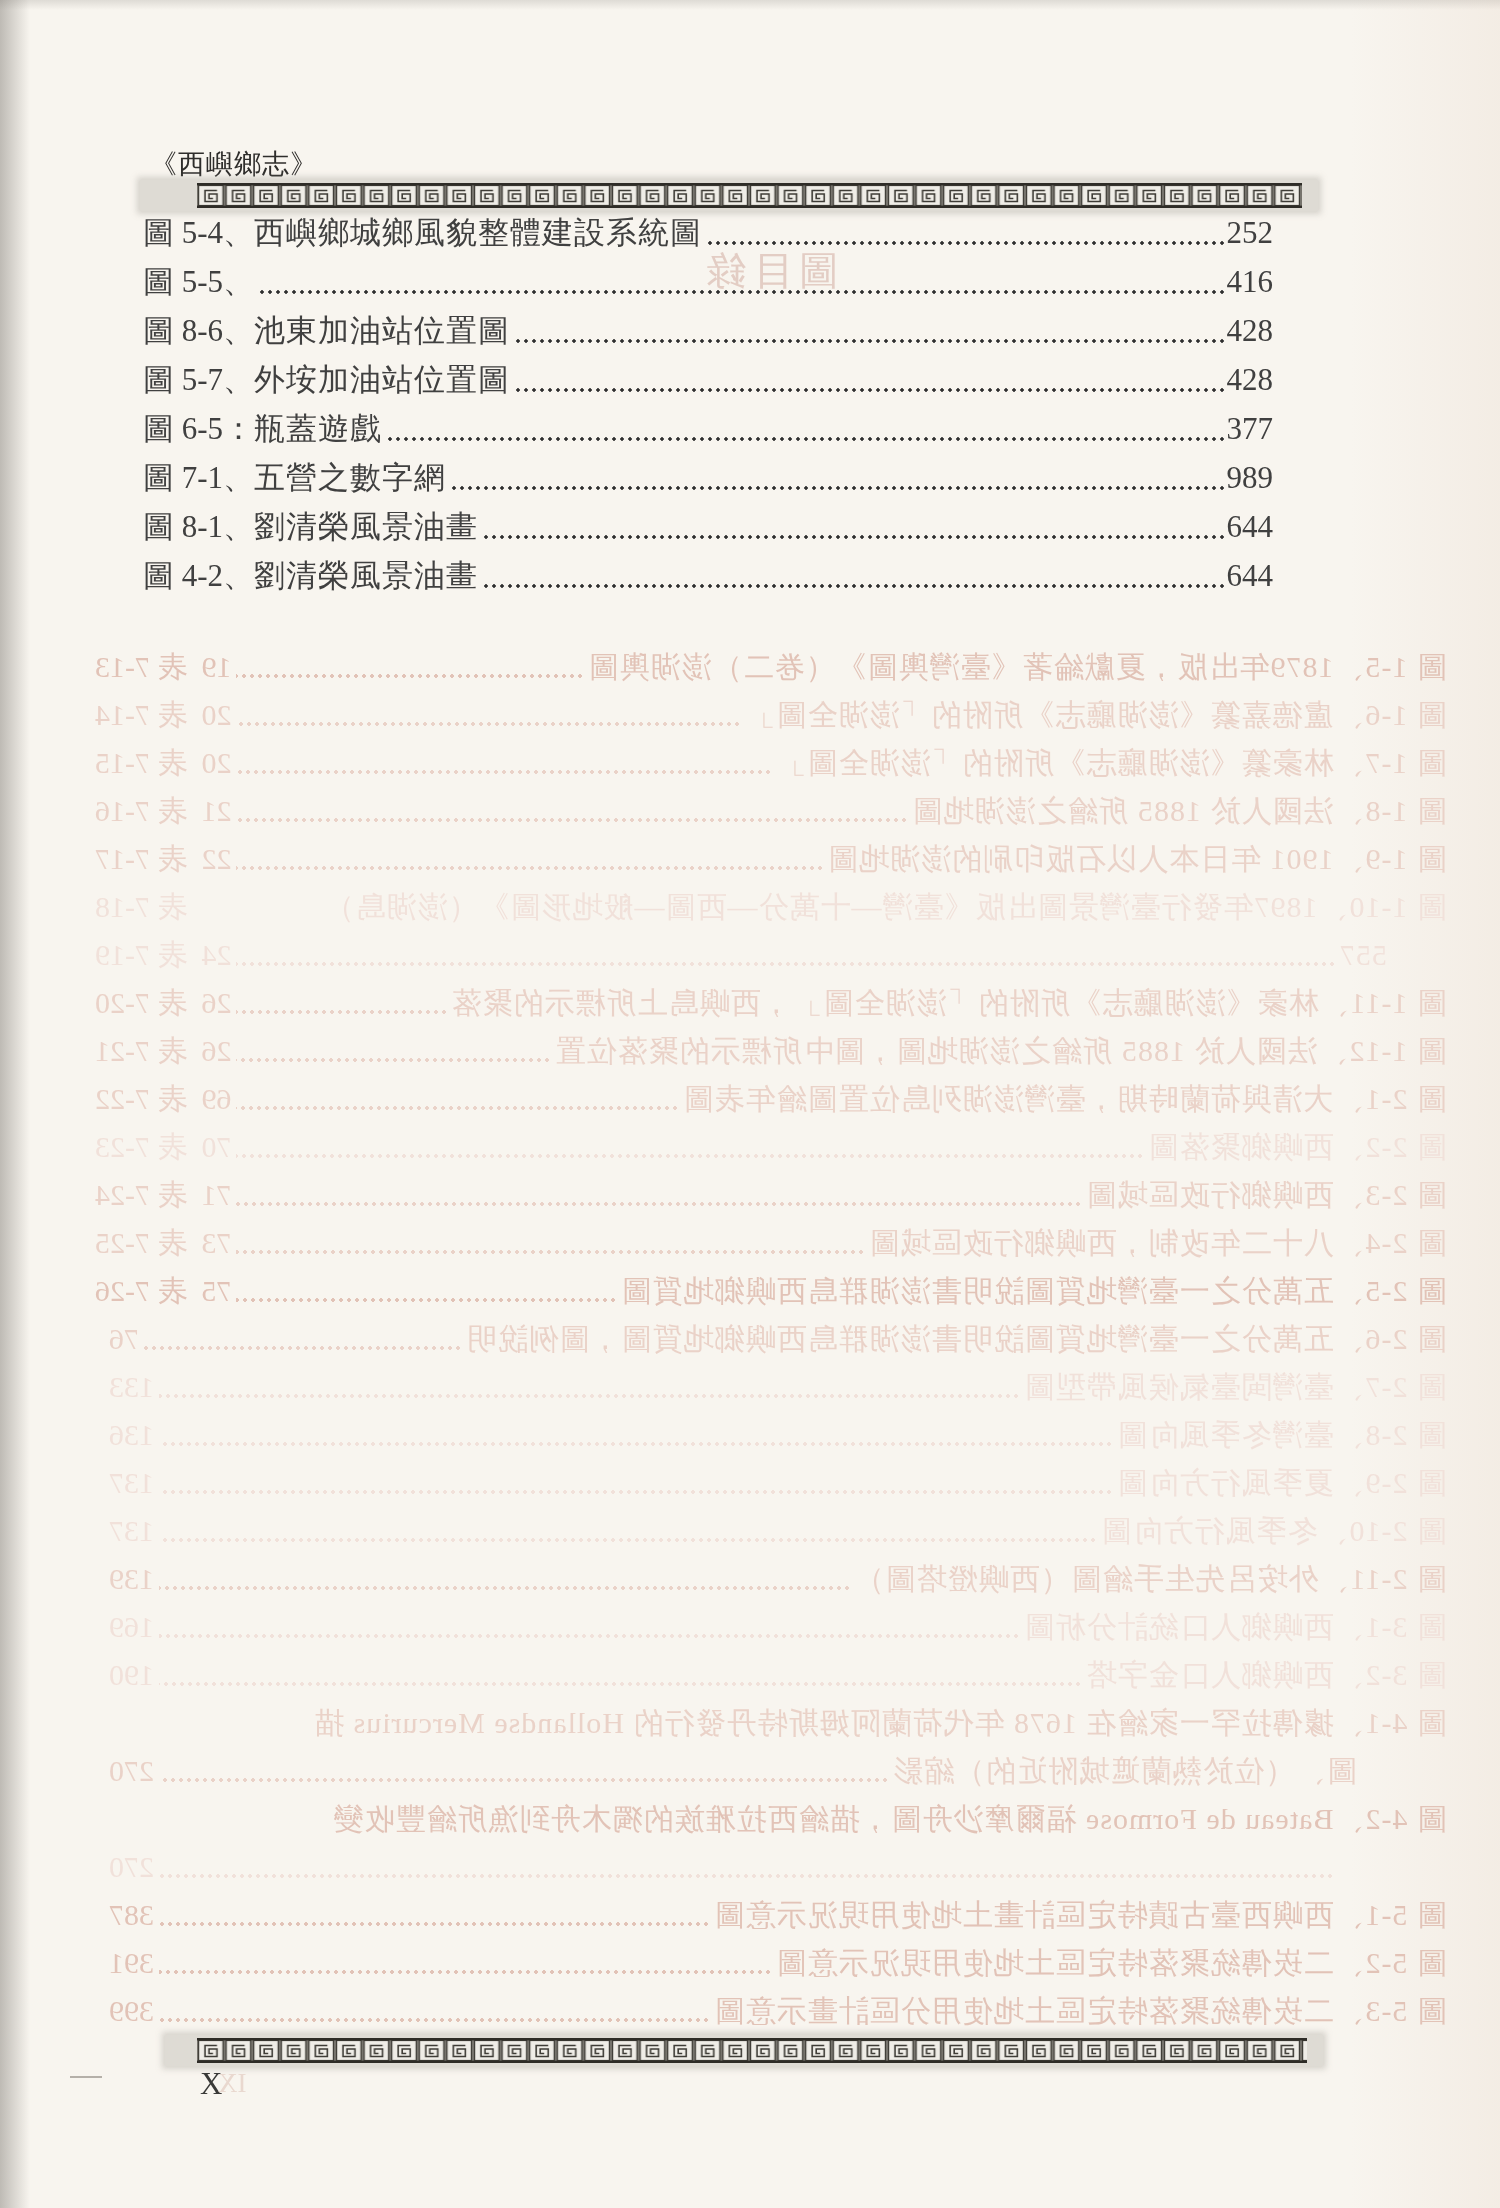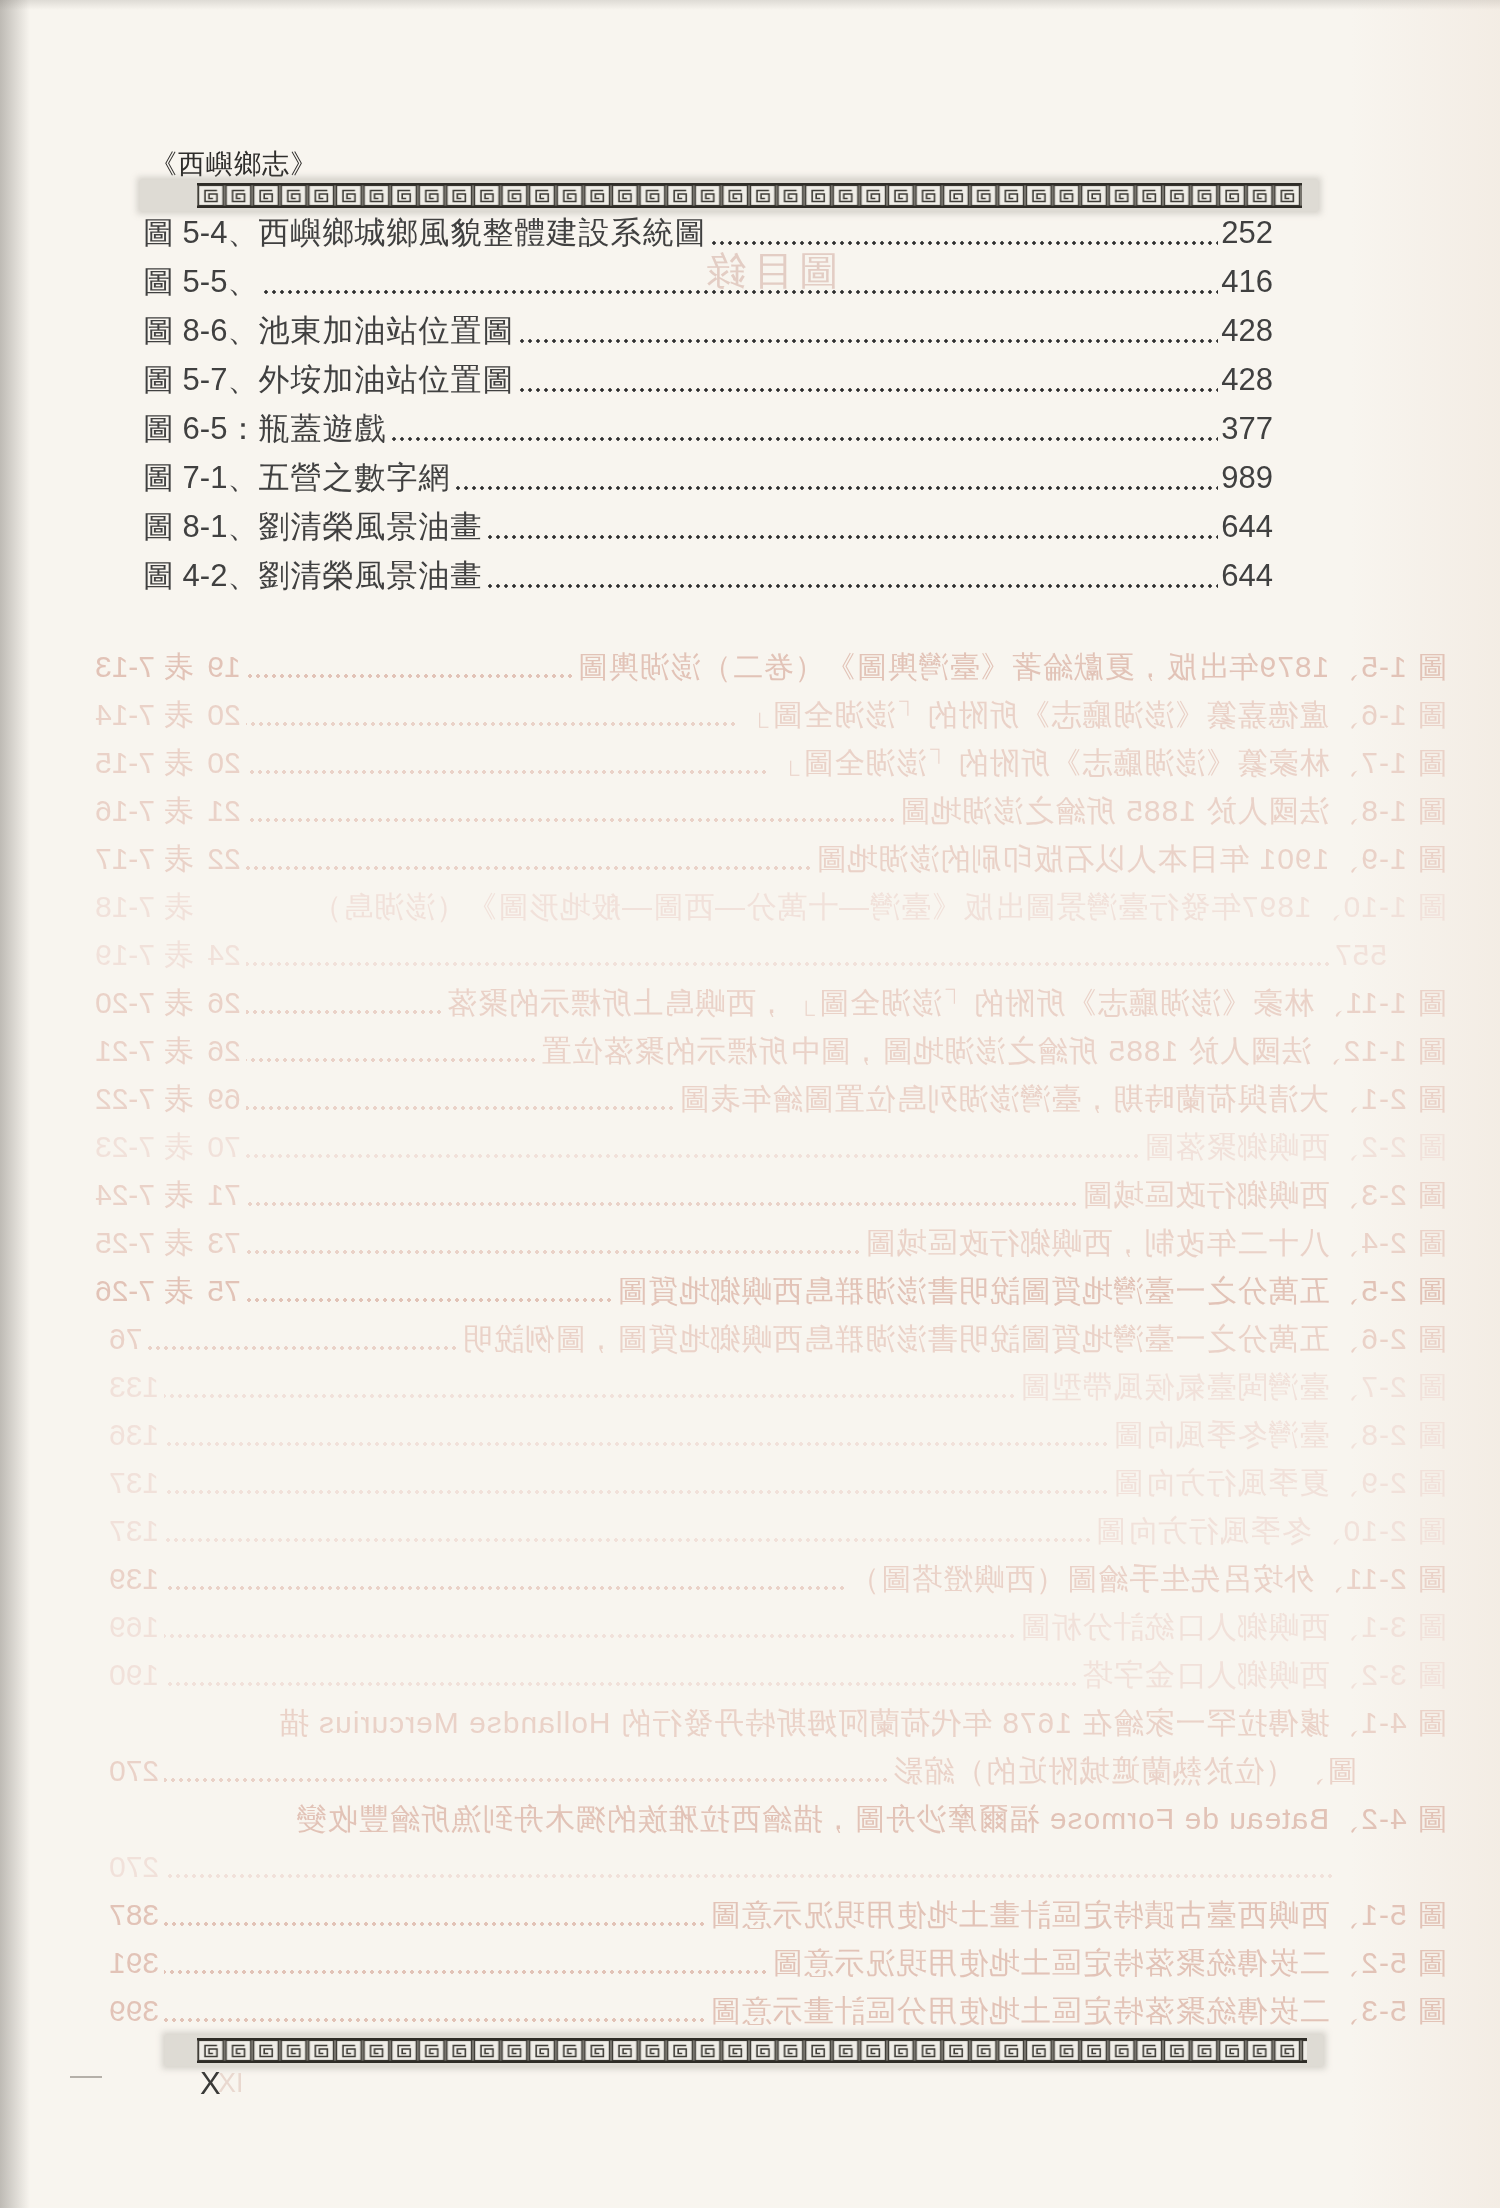--- a/index.html
+++ b/index.html
@@ -1,18 +1,18 @@
 <!DOCTYPE html>
 <html><head>
 <meta charset="utf-8">
 <style>
   html,body{margin:0;padding:0;background:#888;}
   .page{position:relative;width:1500px;height:2208px;margin:0 auto;
     background:#f8f5ef;overflow:hidden;
-    font-family:Liberation Sans, sans-serif;}
+    font-family:Liberation Serif, serif;}
   
   .edge-left{position:absolute;left:0;top:0;width:30px;height:2208px;
     background:linear-gradient(to right,rgba(110,106,100,.42),rgba(110,106,100,0));}
   .edge-top{position:absolute;left:0;top:0;width:1500px;height:10px;
     background:linear-gradient(to bottom,rgba(120,116,110,.20),rgba(120,116,110,0));}
   .edge-right{position:absolute;right:0;top:0;width:150px;height:2208px;
     background:linear-gradient(to right,rgba(226,206,190,0),rgba(226,206,190,.22));}
   .edge-dash{position:absolute;left:70px;top:2076px;width:32px;height:2px;background:#b5b0a9;}
   
   .book-title{position:absolute;left:150px;top:146px;font-size:27px;color:#2e2d2b;

